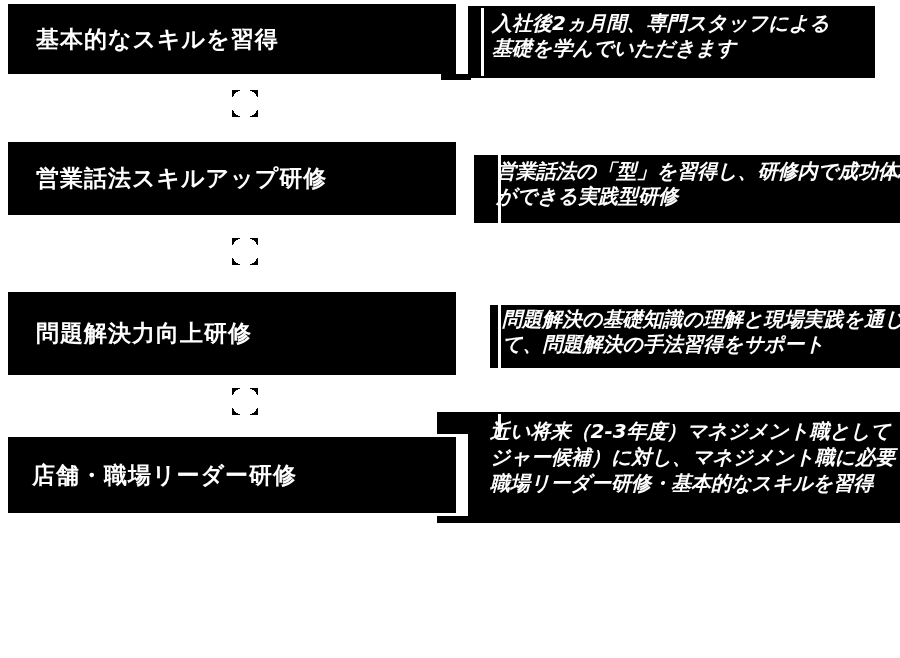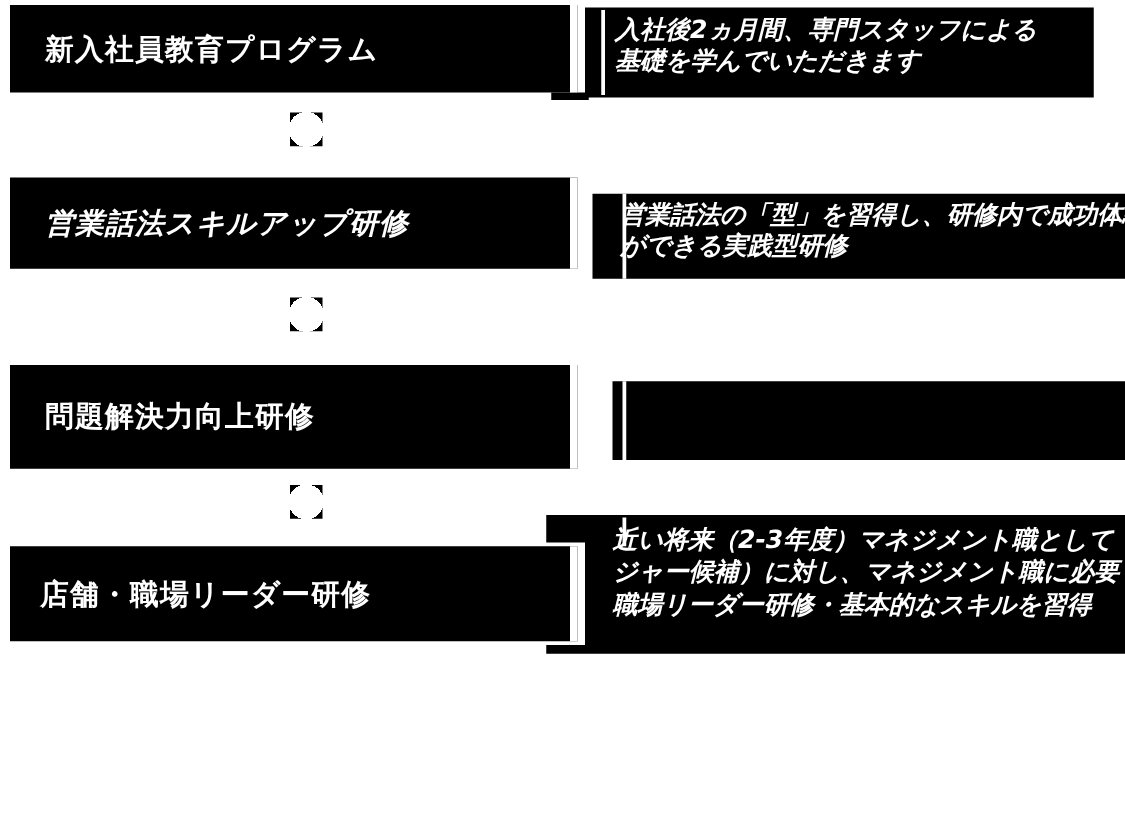--- a/index.html
+++ b/index.html
@@ -56,21 +56,21 @@
     background:#ffffff;
     z-index:2;
   }
   
   .r1-title{top:4px;height:70px;}
   .r1-desc{left:468px;top:6px;width:407px;height:72px;padding:5px 0 0 24px;}
   .r1-accent{left:481px;top:8px;height:68px;}
   .r1-dash{left:441px;top:74px;width:30px;height:6px;}
   .icon-1{top:90px;}
   
-  .r2-title{top:142px;height:73px;font-style:italic;}
+  .r2-title{top:142px;height:73px;}
   .r2-desc{left:474px;top:155px;width:426px;height:68px;padding:4px 0 0 22px;}
   .r2-accent{left:498px;top:155px;height:68px;}
   .icon-2{top:238px;}
   
   .r3-title{top:292px;height:83px;}
   .r3-desc{left:490px;top:305px;width:410px;height:63px;padding:2px 0 0 12px;}
   .r3-accent{left:498px;top:305px;height:63px;}
   .r3-dash{left:435px;top:364px;width:21px;height:5px;}
   .icon-3{top:388px;}
   
@@ -84,37 +84,39 @@
 
 <div class="stage">
 
   <div class="descbox r1-desc">
     <div class="line">入社後2ヵ月間、専門スタッフによる</div>
     <div class="line">基礎を学んでいただきます</div>
   </div>
   <div class="accent r1-accent"></div>
   <div class="dash r1-dash"></div>
   <div class="titlebox r1-title">
-    <span>新入社員教育プログラム</span>
+    <span>基本的なスキルを習得</span>
   </div>
 
   <div class="connector icon-1"></div>
 
   <div class="descbox r2-desc">
     <div class="line">営業話法の「型」を習得し、研修内で成功体験</div>
     <div class="line">ができる実践型研修</div>
   </div>
   <div class="accent r2-accent"></div>
   <div class="titlebox r2-title">
     <span>営業話法スキルアップ研修</span>
   </div>
 
   <div class="connector icon-2"></div>
 
   <div class="descbox r3-desc">
+    <div class="line">問題解決の基礎知識の理解と現場実践を通じ</div>
+    <div class="line">て、問題解決の手法習得をサポート</div>
   </div>
   <div class="accent r3-accent"></div>
   <div class="dash r3-dash"></div>
   <div class="titlebox r3-title">
     <span>問題解決力向上研修</span>
   </div>
 
   <div class="connector icon-3"></div>
 
   <div class="descbox r4-desc">

